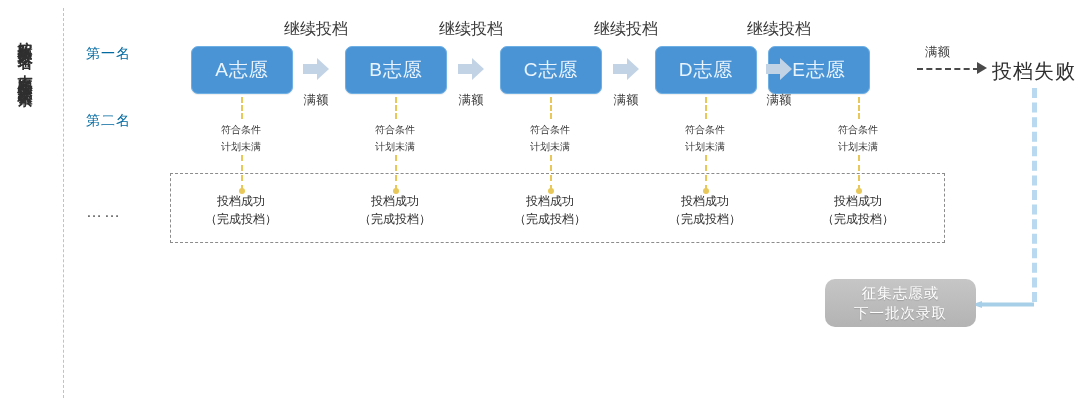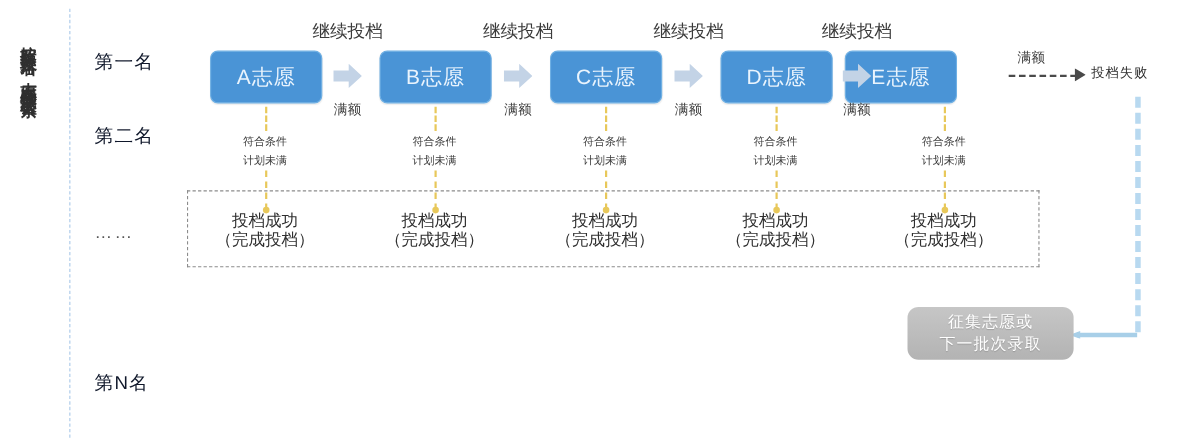--- a/index.html
+++ b/index.html
@@ -36,22 +36,22 @@
     color: #2f2f2f;
     font-weight: 600;
     white-space: pre-line;
   }
 
   
   .rank {
     position: absolute;
     left: 86px;
     width: 96px;
-    font-size: 17px;
-    color: #0f172a;
+    font-size: 14px;
+    color: #0369a1;
     letter-spacing: 1px;
   }
   .rank.r0 { top: 45px; }
   .rank.r1 { top: 112px; }
   .rank.r2 { top: 203px; font-size: 16px; color: #555; letter-spacing: 2px; }
   .rank.r3 { top: 337px; }
 
   
   .vbox {
     position: absolute;
@@ -130,42 +130,42 @@
     left: 170px; top: 173px;
     width: 773px; height: 68px;
     border: 1px dashed #8c8c8c;
     background: transparent;
   }
   .succ {
     position: absolute;
     top: 192px;
     width: 110px;
     text-align: center;
-    font-size: 15px;
+    font-size: 12px;
     line-height: 18px;
     color: #2f2f2f;
     white-space: pre-line;
   }
 
   
   .fail-dash {
     position: absolute;
     left: 917px; top: 68px;
     width: 62px; height: 0;
     border-top: 2px dashed #4a4a4a;
   }
   .fail-arrow {
     position: absolute;
     left: 977px; top: 62px;
     width: 10px; height: 12px;
   }
   .fail-text {
     position: absolute;
     left: 992px; top: 58px;
-    font-size: 12px;
+    font-size: 20px;
     color: #2f2f2f;
     letter-spacing: 1px;
   }
   .lbl-full-last {
     position: absolute;
     left: 925px; top: 44px;
     font-size: 12.5px;
     color: #3a3a3a;
   }
 
@@ -223,21 +223,20 @@
 
 <div id="canvas">
 
   <div class="left-divider"></div>
 
   <div class="side-caption">按照分数排名、志愿顺序依次检索</div>
 
   <div class="rank r0">第一名</div>
   <div class="rank r1">第二名</div>
   <div class="rank r2">……</div>
-  <div class="rank r3">第N名</div>
 
   <div class="vbox" style="left:191px">A志愿</div>
   <div class="vbox" style="left:345px">B志愿</div>
   <div class="vbox" style="left:500px">C志愿</div>
   <div class="vbox" style="left:655px">D志愿</div>
   <div class="vbox" style="left:768px">E志愿</div>
 
   <svg class="fatarrow" style="left:303px" viewBox="0 0 26 22">
     <path d="M0 6 H14 V0 L26 11 L14 22 V16 H0 Z" fill="#c3d3e6"></path>
   </svg>

